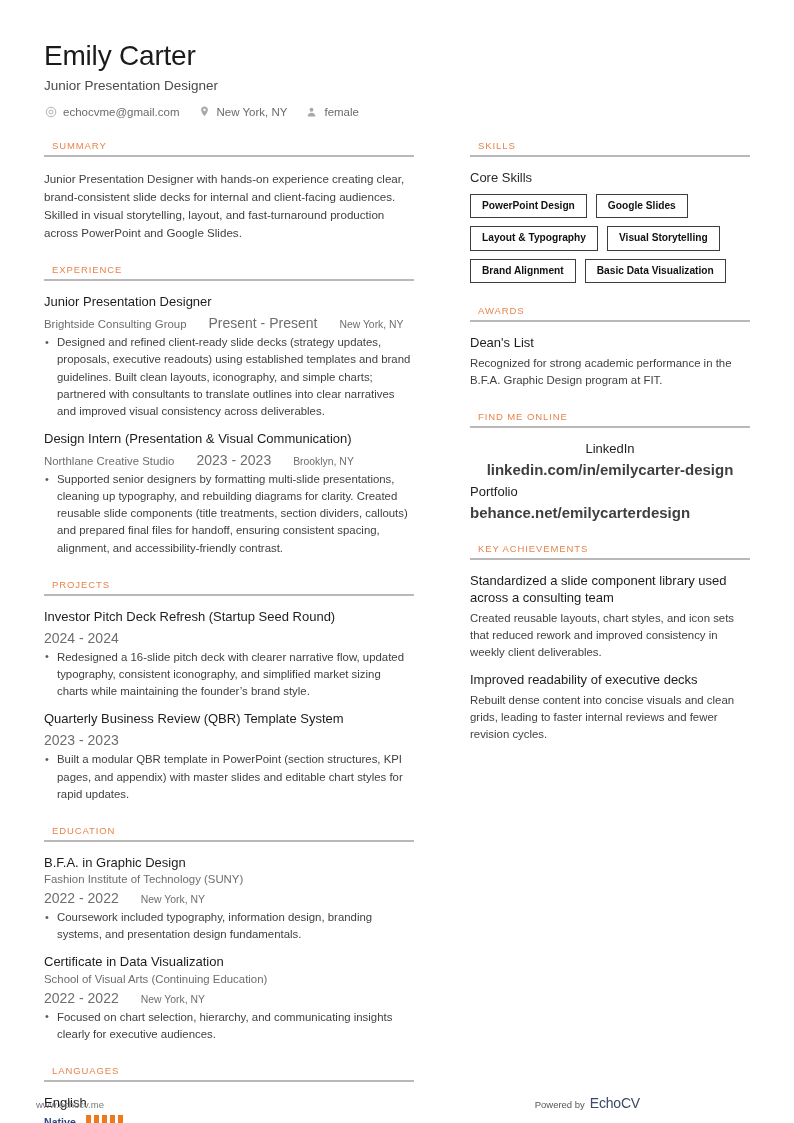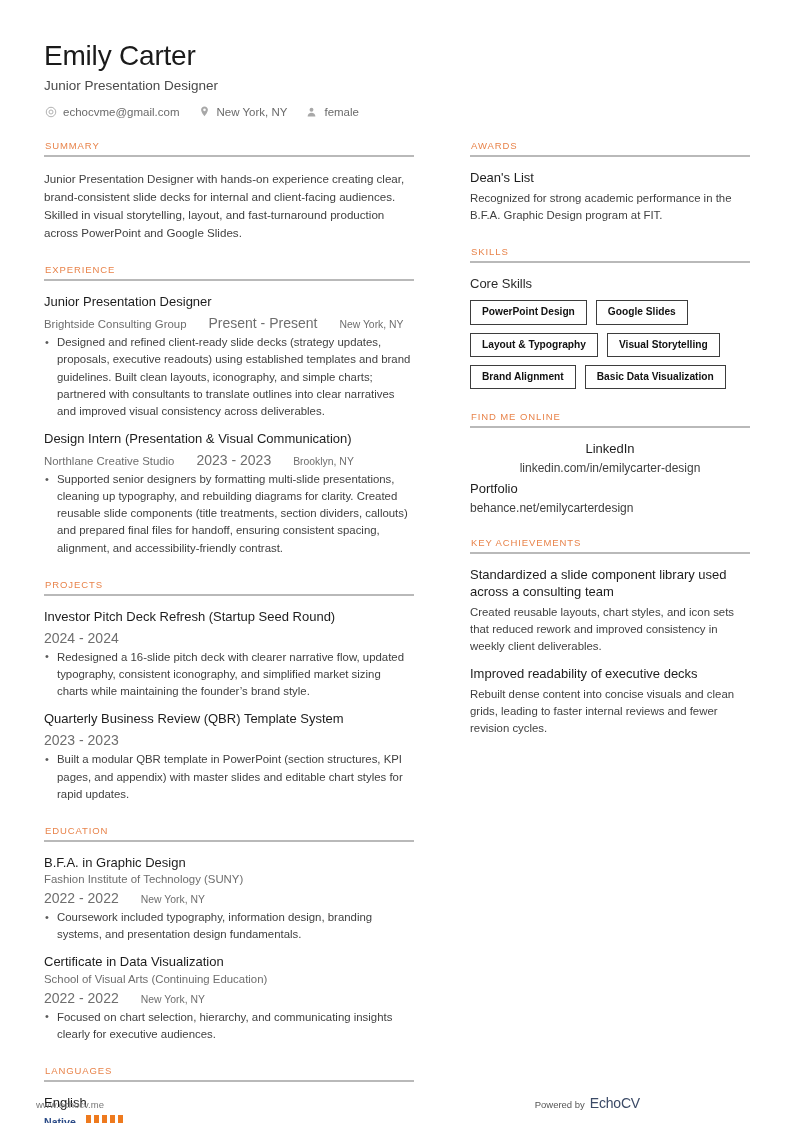--- a/index.html
+++ b/index.html
@@ -64,21 +64,21 @@
   .col-r { width: 280px; flex: 0 0 280px; }
 
   
   .sec { margin-bottom: 22px; }
   .sec-title {
     font-size: 9.5px;
     letter-spacing: 0.9px;
     color: #E8834A;
     font-weight: 400;
     text-transform: uppercase;
-    margin: 0 0 4px 1px;
+    margin: 0 0 4px 8px;
   }
   .sec-rule {
     height: 2px;
     background: #b9b9b9;
     margin-bottom: 13px;
   }
 
   
   .para {
     font-size: 11.6px;
@@ -169,23 +169,24 @@
     margin: 0 0 3px 0;
     line-height: 1.3;
   }
   .blk-text {
     font-size: 11.4px;
     line-height: 1.5;
     color: #3f3f3f;
     margin: 0;
   }
   .link-val {
-    font-size: 12px;
+    font-size: 15px;
     color: #3f3f3f;
     margin: 0 0 9px 0;
+    font-weight: bold;
   }
   .link-val:last-child { margin-bottom: 0; }
 
   
   .langs { display: flex; flex-direction: column; }
   .lang { width: 190px; flex: 0 0 190px; }
   .lang-name { font-size: 13px; color: #1d1d1d; margin: 0 0 5px 0; }
   .lang-row { display: flex; align-items: center; }
   .lang-level {
     font-size: 10.6px;
@@ -383,43 +384,43 @@
         </div>
       </div>
 
     </div>
 
     <div class="col-gap"></div>
 
     <div class="col-r">
 
       <div class="sec">
-        <div class="sec-title">AWARDS</div>
-        <div class="sec-rule"></div>
-        <div class="blk">
-          <div class="blk-title">Dean's List</div>
-          <p class="blk-text">Recognized for strong academic performance in the B.F.A. Graphic Design program at FIT.</p>
-        </div>
-      </div>
-
-      <div class="sec">
         <div class="sec-title">SKILLS</div>
         <div class="sec-rule"></div>
         <div class="skill-group-name">Core Skills</div>
         <div class="tags">
           <span class="tag">PowerPoint Design</span>
           <span class="tag">Google Slides</span>
           <span class="tag">Layout &amp; Typography</span>
           <span class="tag">Visual Storytelling</span>
           <span class="tag">Brand Alignment</span>
           <span class="tag">Basic Data Visualization</span>
         </div>
       </div>
 
       <div class="sec">
+        <div class="sec-title">AWARDS</div>
+        <div class="sec-rule"></div>
+        <div class="blk">
+          <div class="blk-title">Dean's List</div>
+          <p class="blk-text">Recognized for strong academic performance in the B.F.A. Graphic Design program at FIT.</p>
+        </div>
+      </div>
+
+      <div class="sec">
         <div class="sec-title">FIND ME ONLINE</div>
         <div class="sec-rule"></div>
         <div class="blk" style="margin-bottom:6px;text-align:center;">
           <div class="blk-title">LinkedIn</div>
           <div class="link-val">linkedin.com/in/emilycarter-design</div>
         </div>
         <div class="blk">
           <div class="blk-title">Portfolio</div>
           <div class="link-val">behance.net/emilycarterdesign</div>
         </div>

